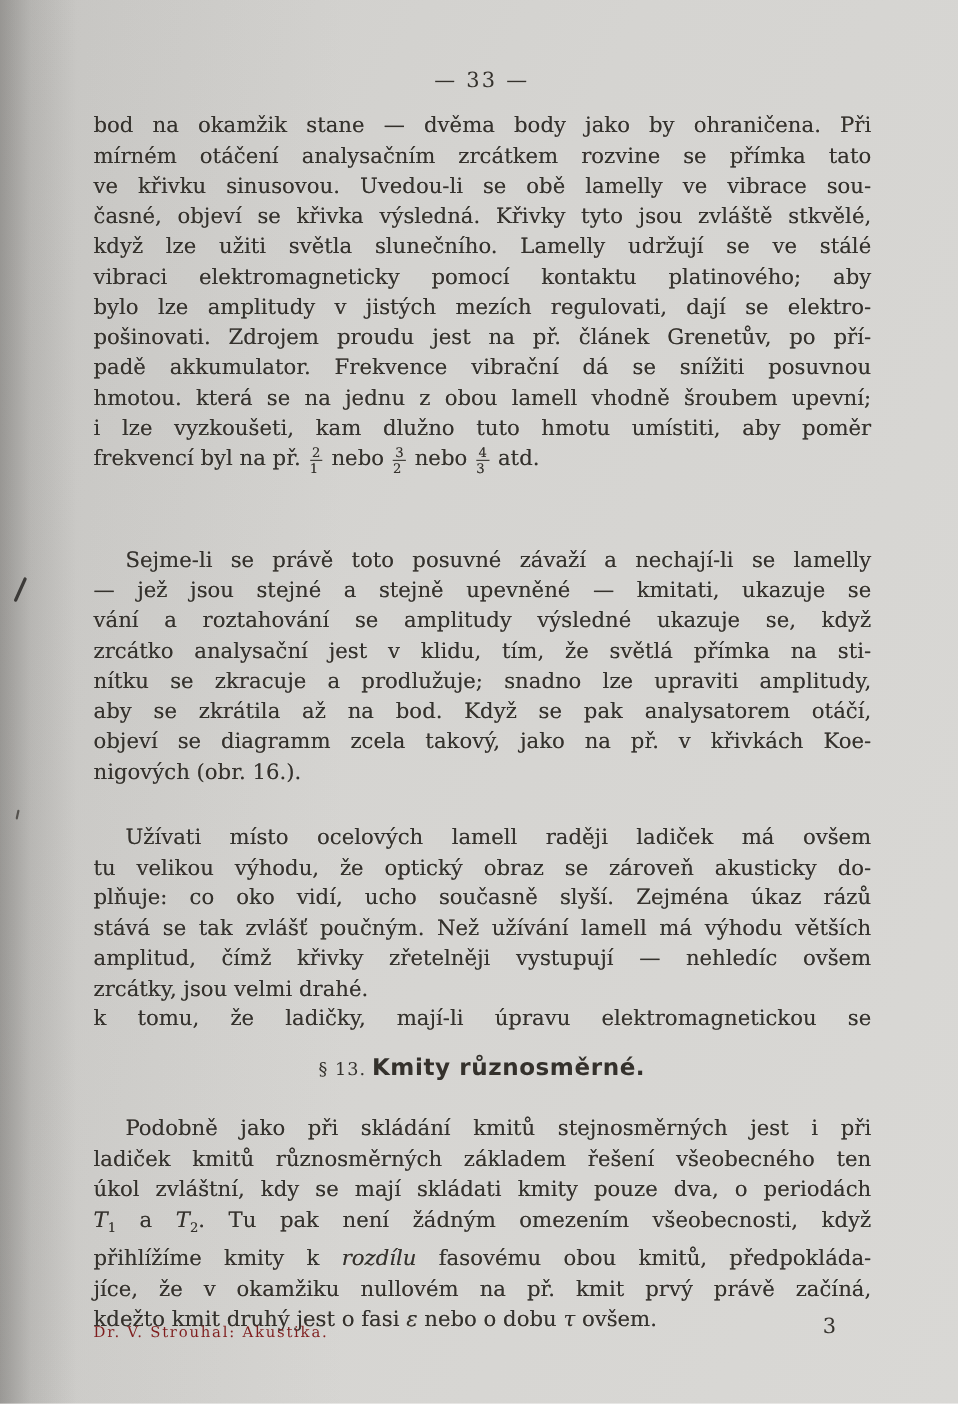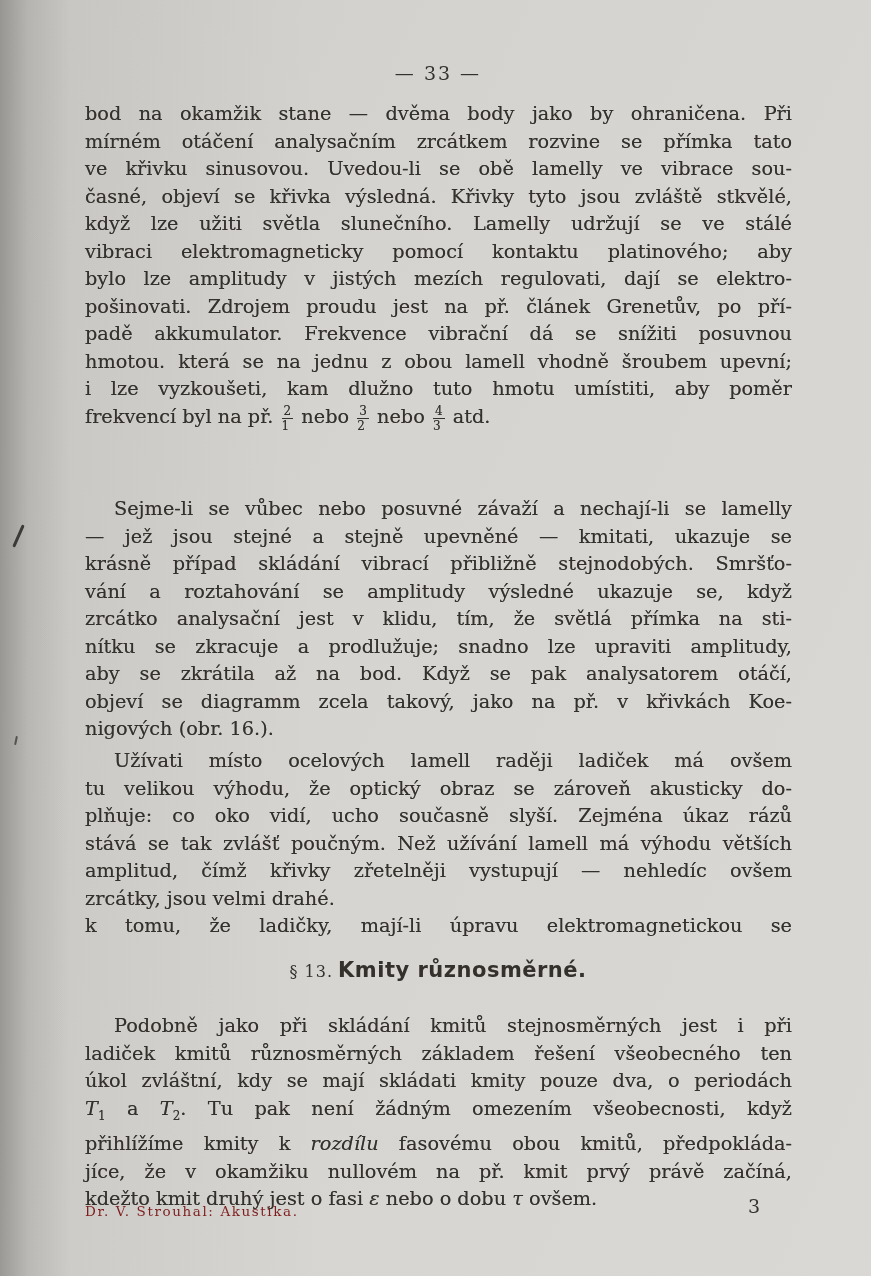--- a/index.html
+++ b/index.html
@@ -83,23 +83,22 @@
     <div class="pline"><span>když lze užiti světla slunečního.  Lamelly udržují se ve stálé</span></div>
     <div class="pline"><span>vibraci elektromagneticky pomocí kontaktu platinového; aby</span></div>
     <div class="pline"><span>bylo lze amplitudy v jistých mezích regulovati, dají se elektro-</span></div>
     <div class="pline"><span>pošinovati. Zdrojem proudu jest na př. článek Grenetův, po pří-</span></div>
     <div class="pline"><span>padě akkumulator.  Frekvence vibrační dá se snížiti posuvnou</span></div>
     <div class="pline"><span>hmotou. která se na jednu z obou lamell vhodně šroubem upevní;</span></div>
     <div class="pline"><span>i lze vyzkoušeti, kam dlužno tuto hmotu umístiti, aby poměr</span></div>
     <div class="pline last"><span>frekvencí byl na př. </span><span class="frac"><span class="num">2</span><span class="den">1</span></span><span> nebo </span><span class="frac"><span class="num">3</span><span class="den">2</span></span><span> nebo </span><span class="frac"><span class="num">4</span><span class="den">3</span></span><span> atd.</span></div>
   </div>
 <div id="para2" class="textblock">
-    <div class="pline indent"><span>Sejme-li se vůbec nebo posuvné závaží a nechají-li se lamelly</span></div>
+    <div class="pline indent"><span>Sejme-li se právě toto posuvné závaží a nechají-li se lamelly</span></div>
     <div class="pline"><span>— jež jsou stejné a stejně upevněné — kmitati, ukazuje se</span></div>
-    <div class="pline"><span>krásně případ skládání vibrací přibližně stejnodobých. Smršťo-</span></div>
     <div class="pline"><span>vání a roztahování se amplitudy výsledné ukazuje se, když</span></div>
     <div class="pline"><span>zrcátko analysační jest v klidu, tím, že světlá přímka na sti-</span></div>
     <div class="pline"><span>nítku se zkracuje a prodlužuje; snadno lze upraviti amplitudy,</span></div>
     <div class="pline"><span>aby se zkrátila až na bod.  Když se pak analysatorem otáčí,</span></div>
     <div class="pline"><span>objeví se diagramm zcela takový, jako na př. v křivkách Koe-</span></div>
     <div class="pline last"><span>nigových (obr. 16.).</span></div>
   </div>
 <div id="para3" class="textblock">
     <div class="pline indent"><span>Užívati místo ocelových lamell raději ladiček má ovšem</span></div>
     <div class="pline"><span>tu velikou výhodu, že optický obraz se zároveň akusticky do-</span></div>

